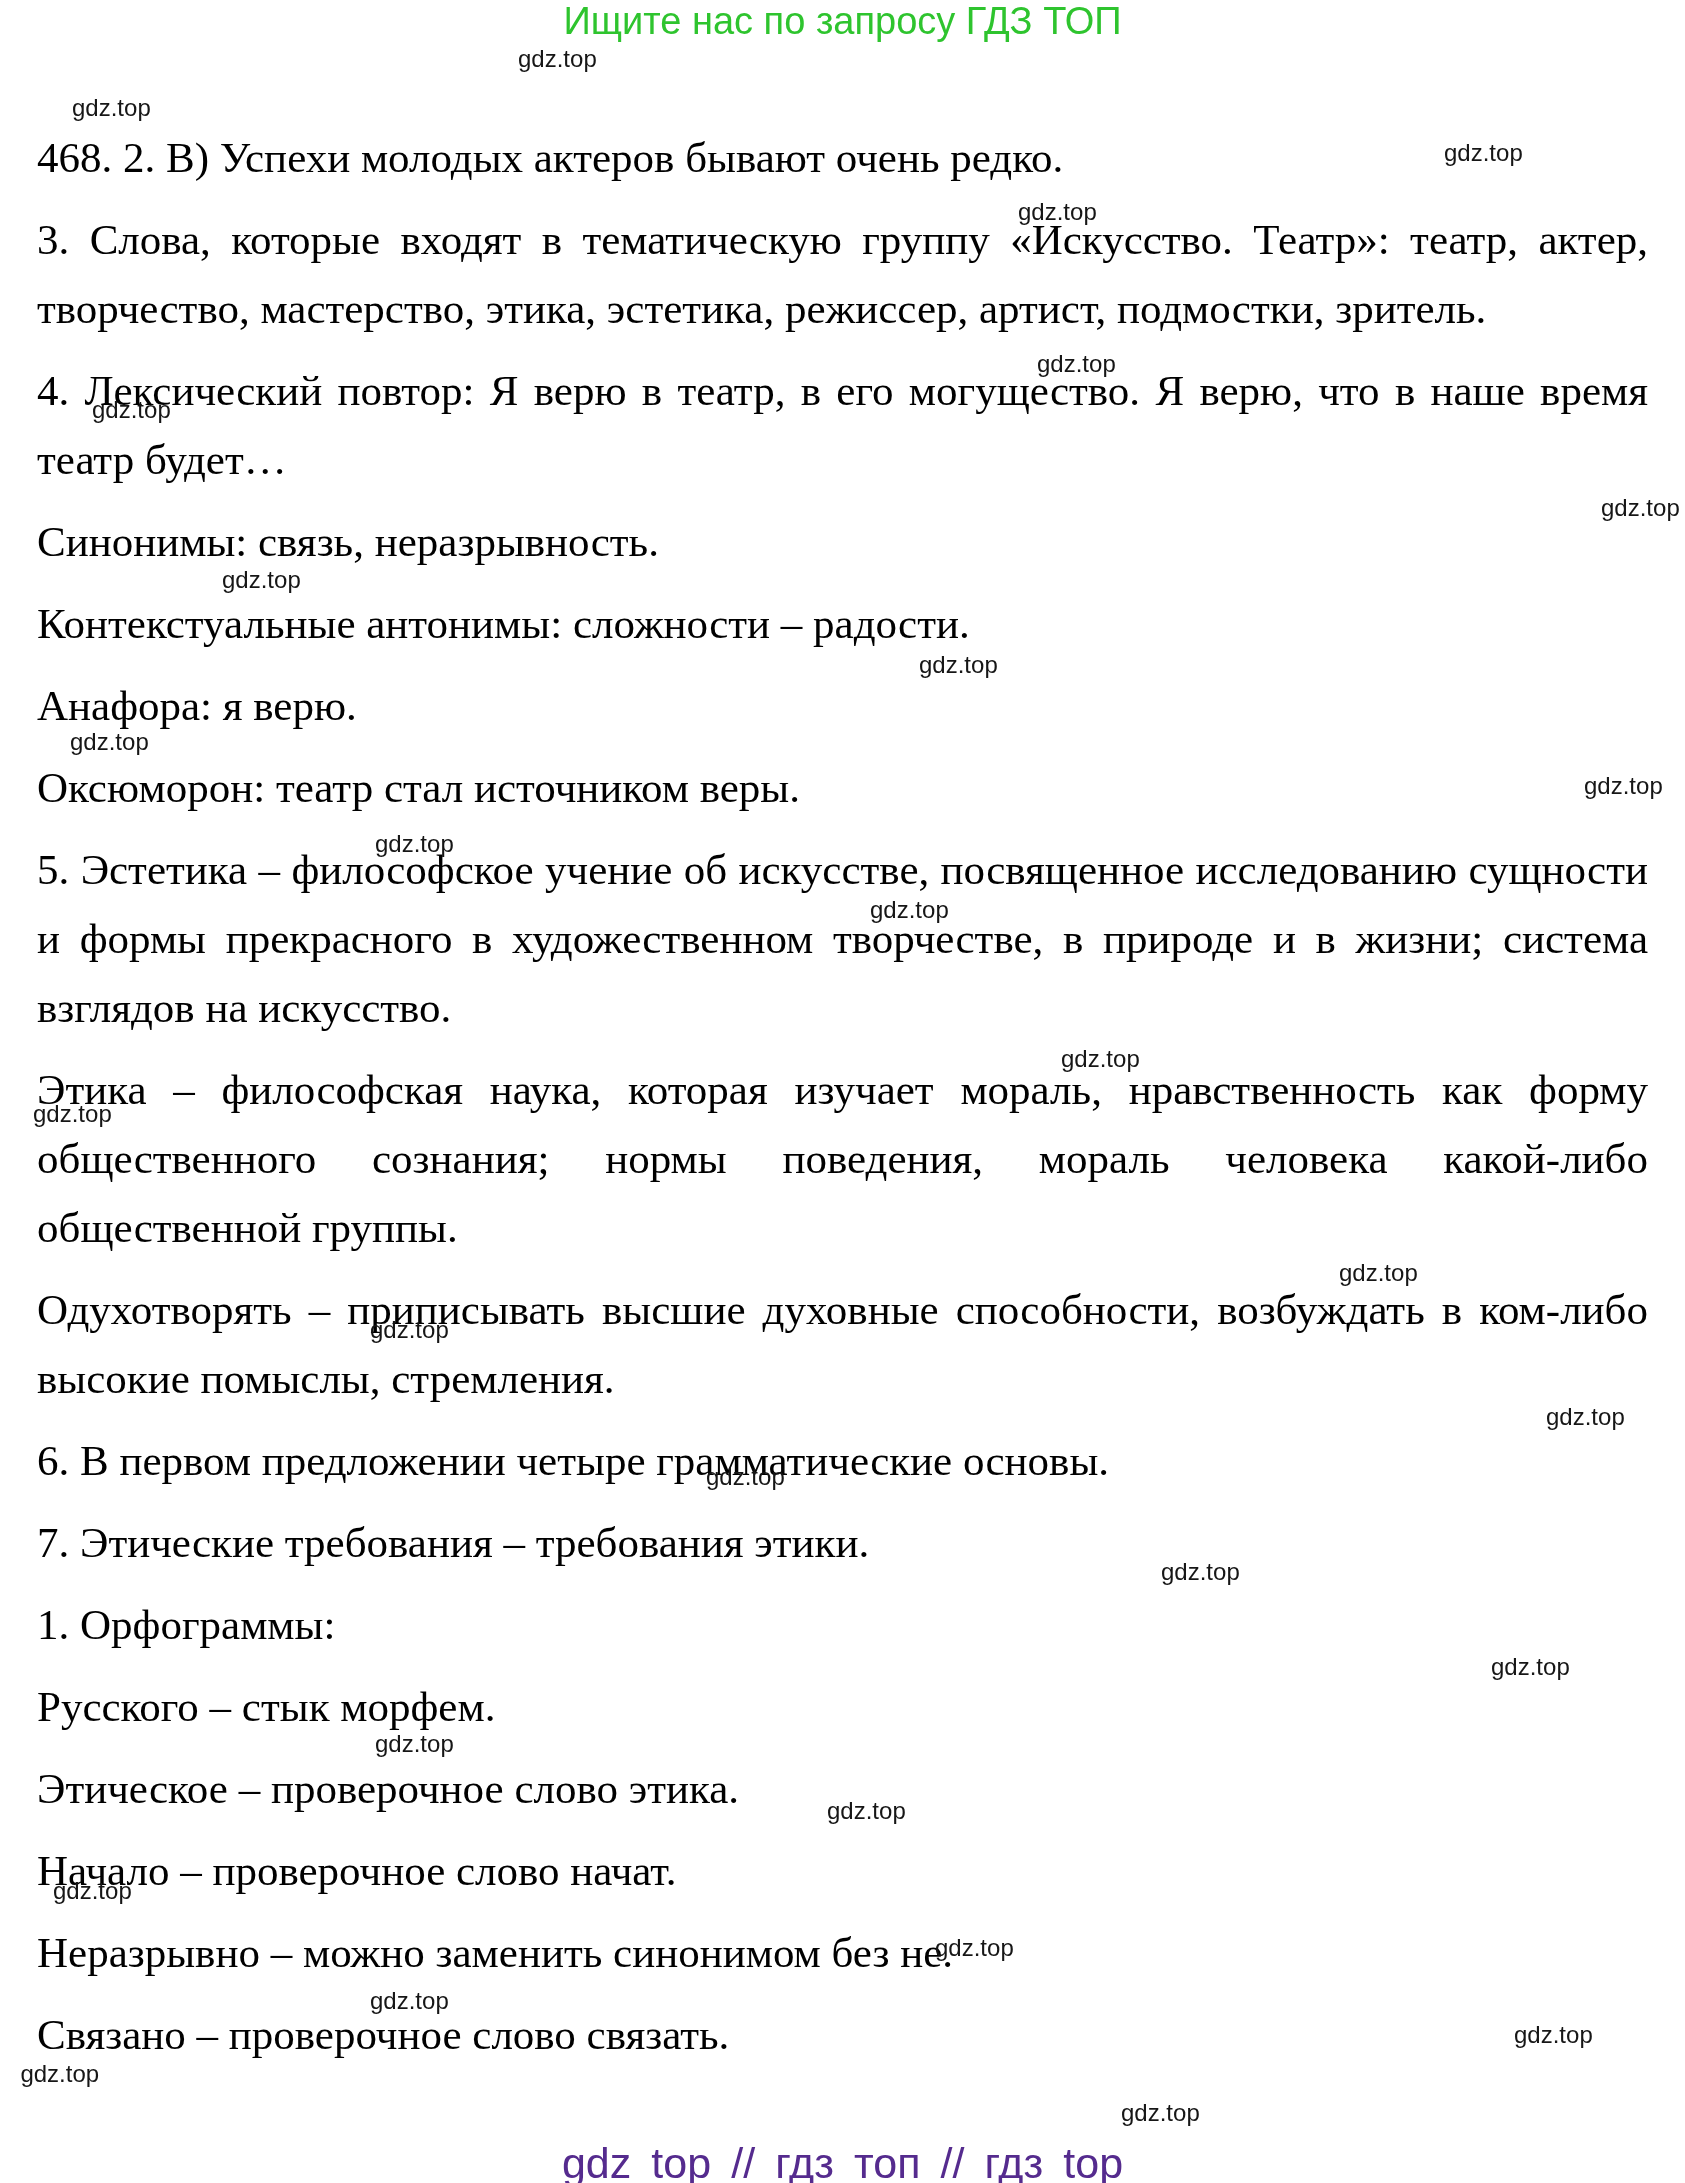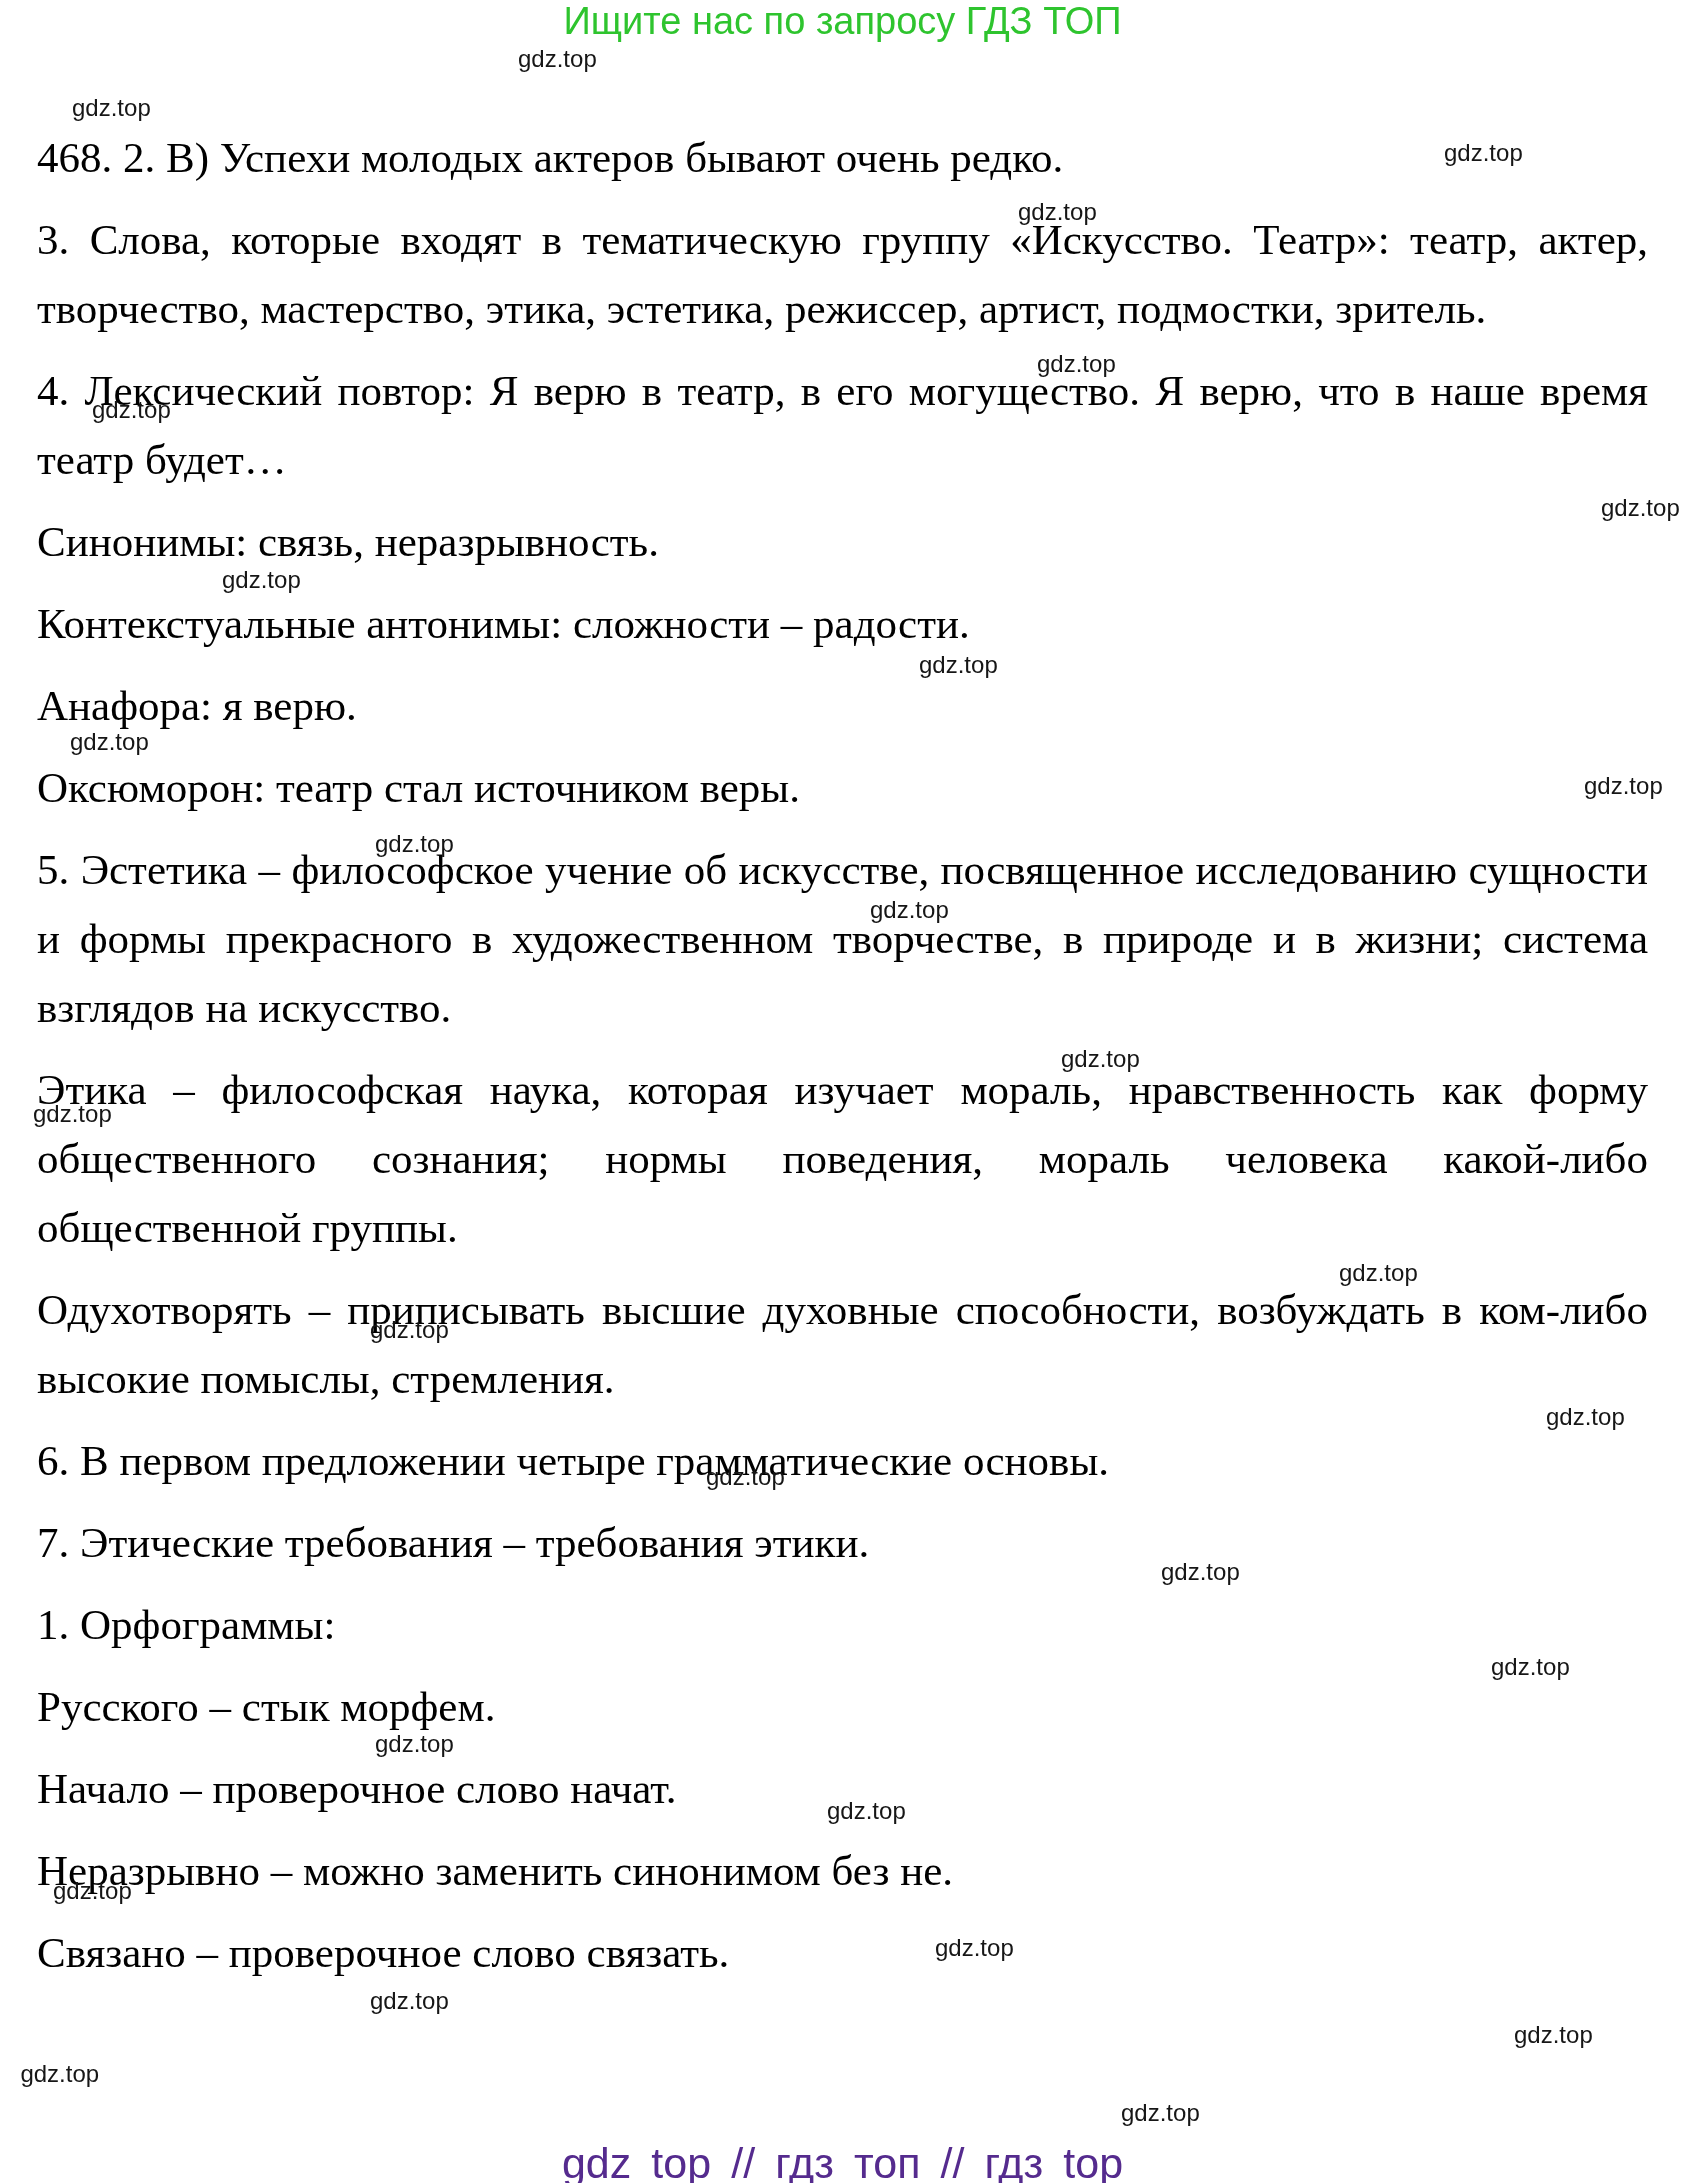--- a/index.html
+++ b/index.html
@@ -79,20 +79,21 @@
       <p>Контекстуальные антонимы: сложности – радости.</p>
       <p>Анафора: я верю.</p>
       <p>Оксюморон: театр стал источником веры.</p>
       <p>5. Эстетика – философское учение об искусстве, посвященное исследованию сущности и формы прекрасного в художественном творчестве, в природе и в жизни; система взглядов на искусство.</p>
       <p>Этика – философская наука, которая изучает мораль, нравственность как форму общественного сознания; нормы поведения, мораль человека какой-либо общественной группы.</p>
       <p>Одухотворять – приписывать высшие духовные способности, возбуждать в ком-либо высокие помыслы, стремления.</p>
       <p>6. В первом предложении четыре грамматические основы.</p>
       <p>7. Этические требования – требования этики.</p>
       <p>1. Орфограммы:</p>
       <p>Русского – стык морфем.</p>
+      <p>Этическое – проверочное слово этика.</p>
       <p>Начало – проверочное слово начат.</p>
       <p>Неразрывно – можно заменить синонимом без не.</p>
       <p>Связано – проверочное слово связать.</p>
     </div>
 
   <div class="wm-layer">
       <span class="wm" style="left: 518px; top: 47px; color: rgb(22, 22, 22);">gdz.top</span>
       <span class="wm" style="left: 72px; top: 96px; color: rgb(22, 22, 22);">gdz.top</span>
       <span class="wm" style="left: 1444px; top: 141px; color: rgb(22, 22, 22);">gdz.top</span>
       <span class="wm" style="left: 1018px; top: 200px; color: rgb(22, 22, 22);">gdz.top</span>

